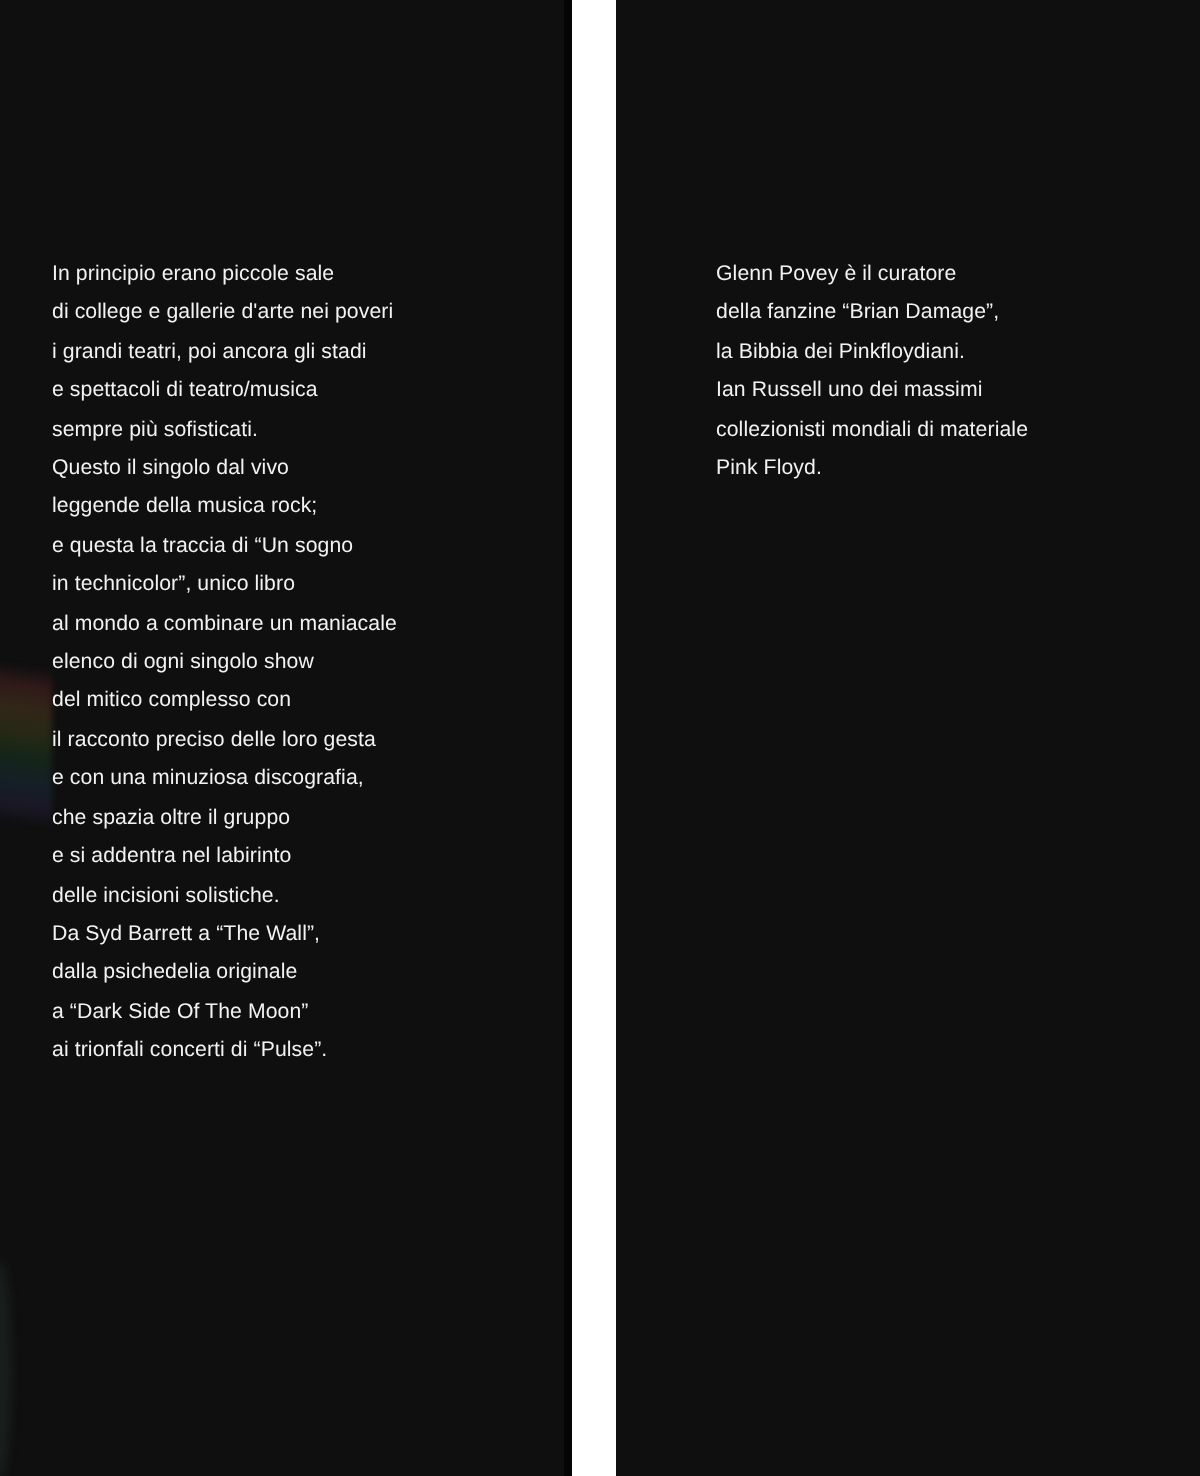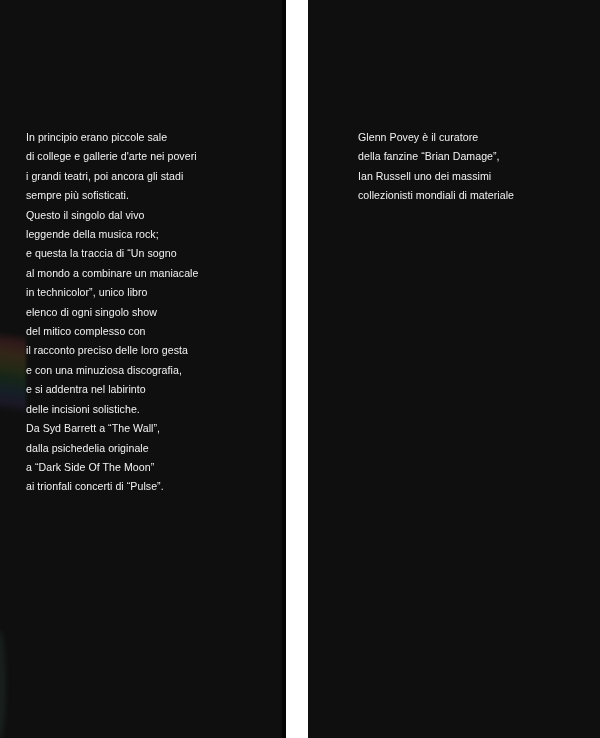--- a/index.html
+++ b/index.html
@@ -107,44 +107,48 @@
 <div class="page">
 
   <div class="panel-left">
     <div class="spectrum"></div>
     <div class="glow-bottom-left"></div>
 
     <ul class="text-block left-text">
       <li>In principio erano piccole sale</li>
       <li>di college e gallerie d'arte nei poveri</li>
       <li>i grandi teatri, poi ancora gli stadi</li>
+      <li>e spettacoli di teatro/musica</li>
       <li>sempre più sofisticati.</li>
       <li>Questo il singolo dal vivo</li>
       <li>leggende della musica rock;</li>
       <li>e questa la traccia di “Un sogno</li>
+      <li>in technicolor”, unico libro</li>
       <li>al mondo a combinare un maniacale</li>
-      <li>in technicolor”, unico libro</li>
       <li>elenco di ogni singolo show</li>
       <li>del mitico complesso con</li>
       <li>il racconto preciso delle loro gesta</li>
       <li>e con una minuziosa discografia,</li>
+      <li>che spazia oltre il gruppo</li>
       <li>e si addentra nel labirinto</li>
       <li>delle incisioni solistiche.</li>
       <li>Da Syd Barrett a “The Wall”,</li>
       <li>dalla psichedelia originale</li>
       <li>a “Dark Side Of The Moon”</li>
       <li>ai trionfali concerti di “Pulse”.</li>
     </ul>
   </div>
 
   <div class="gutter-shadow"></div>
   <div class="gutter"></div>
   <div class="gutter-edge"></div>
 
   <div class="panel-right"></div>
   <ul class="text-block right-text">
     <li>Glenn Povey è il curatore</li>
     <li>della fanzine “Brian Damage”,</li>
+    <li>la Bibbia dei Pinkfloydiani.</li>
     <li>Ian Russell uno dei massimi</li>
     <li>collezionisti mondiali di materiale</li>
+    <li>Pink Floyd.</li>
   </ul>
 
 </div>
 
 </body></html>

